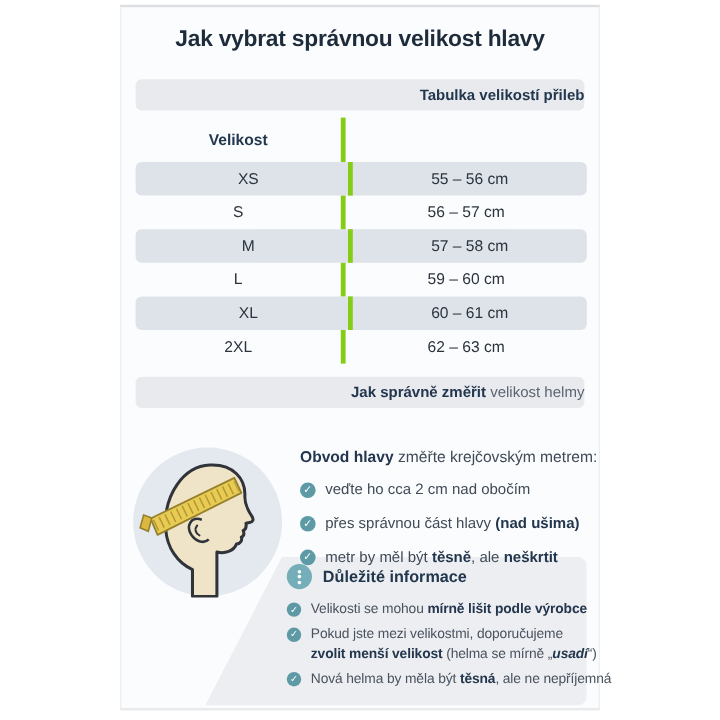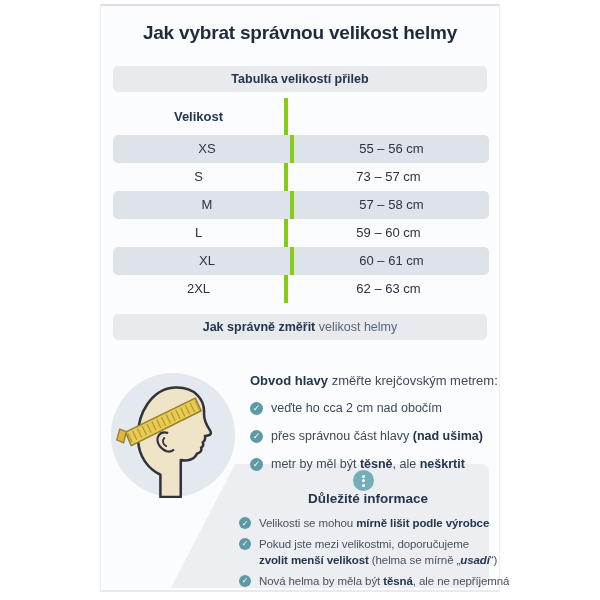--- a/index.html
+++ b/index.html
@@ -7,21 +7,21 @@
     font-family:"Liberation Sans","DejaVu Sans",sans-serif; overflow:hidden; }
 
   .card { position:relative; width:400px; height:588px; margin:4px auto 0;
     background:#fbfcfd; border-top:2px solid #dcdee1;
     border-left:1px solid #eceef0; border-right:1px solid #eceef0;
     border-bottom:2px solid #e9eaec; }
 
   .page-title { margin-top:16px; text-align:center; font-size:19px; font-weight:700;
     color:#1d2b3b; letter-spacing:-0.2px; line-height:1.2; }
 
-  .section-bar { margin:21px 12px 0; height:26px; line-height:26px; text-align:center;
+  .section-bar { margin:21px 12px 0; height:26px; line-height:26px; text-align:right;
     background:#e8eaee; border-radius:5px; font-size:12.5px; color:#22364e; }
   .section-bar .bold { font-weight:700; color:#22364e; }
   .section-bar .rest { font-weight:400; color:#5b6573; }
   .section-bar.first { font-weight:700; }
   .section-bar.second { margin-top:11px; }
 
   .size-table { margin:6px 12px 0; width:376px; }
   .trow { display:flex; height:28px; align-items:stretch; }
   .trow.head-row { height:37px; font-weight:700; color:#22364e; font-size:13px; }
   .trow.striped { background:#dee3e9; border-radius:5px;padding-left:11px; }
@@ -42,50 +42,50 @@
   .check { display:inline-flex; width:13px; height:13px; border-radius:50%;
     background:#5e9aa6; color:#ffffff; font-size:9px; line-height:13px;
     align-items:center; justify-content:center; flex-shrink:0; margin-right:8px; }
   .check.small { width:12px; height:12px; font-size:8px; margin-top:2px; }
 
   .info-panel { position:absolute; left:12px; top:458px; width:376px; height:124px;
     background:#eceef1; border-radius:8px;
     clip-path:polygon(122px 0, 100% 0, 100% 100%, 58px 100%); }
 
   .info-content { position:absolute; left:138px; top:464px; width:258px; }
-  .info-header { display:flex; align-items:center;flex-direction:column; }
+  .info-header { display:flex; align-items:center; }
   .info-icon { width:21px; height:21px; border-radius:50%; background:#74aeb9;
     display:flex; flex-direction:column; align-items:center; justify-content:center;
     gap:1.5px; flex-shrink:0; margin-right:9px; }
   .info-icon i { display:block; width:3px; height:3px; border-radius:50%; background:#ffffff; }
   .info-title { font-size:13.5px; font-weight:700; color:#22364e; }
   .info-items { margin-top:9px; }
   .info-item { display:flex; align-items:flex-start; margin-bottom:4px; white-space:nowrap; }
   .info-text { font-size:11.5px; line-height:16.5px; color:#49525f; letter-spacing:-0.1px; }
 </style>
 </head>
 <body>
 
 <div class="card">
 
-  <h1 class="page-title">Jak vybrat správnou velikost helmy</h1>
+  <h1 class="page-title">Jak vybrat správnou velikost hlavy</h1>
 
   <div class="section-bar first">Tabulka velikostí přileb</div>
 
   <div class="size-table">
     <div class="trow head-row">
       <div class="cell c-size">Velikost</div>
     </div>
     <div class="trow striped">
       <div class="cell c-size">XS</div>
       <div class="cell c-range">55 – 56 cm</div>
     </div>
     <div class="trow">
       <div class="cell c-size">S</div>
-      <div class="cell c-range">73 – 57 cm</div>
+      <div class="cell c-range">56 – 57 cm</div>
     </div>
     <div class="trow striped">
       <div class="cell c-size">M</div>
       <div class="cell c-range">57 – 58 cm</div>
     </div>
     <div class="trow">
       <div class="cell c-size">L</div>
       <div class="cell c-range">59 – 60 cm</div>
     </div>
     <div class="trow striped">

